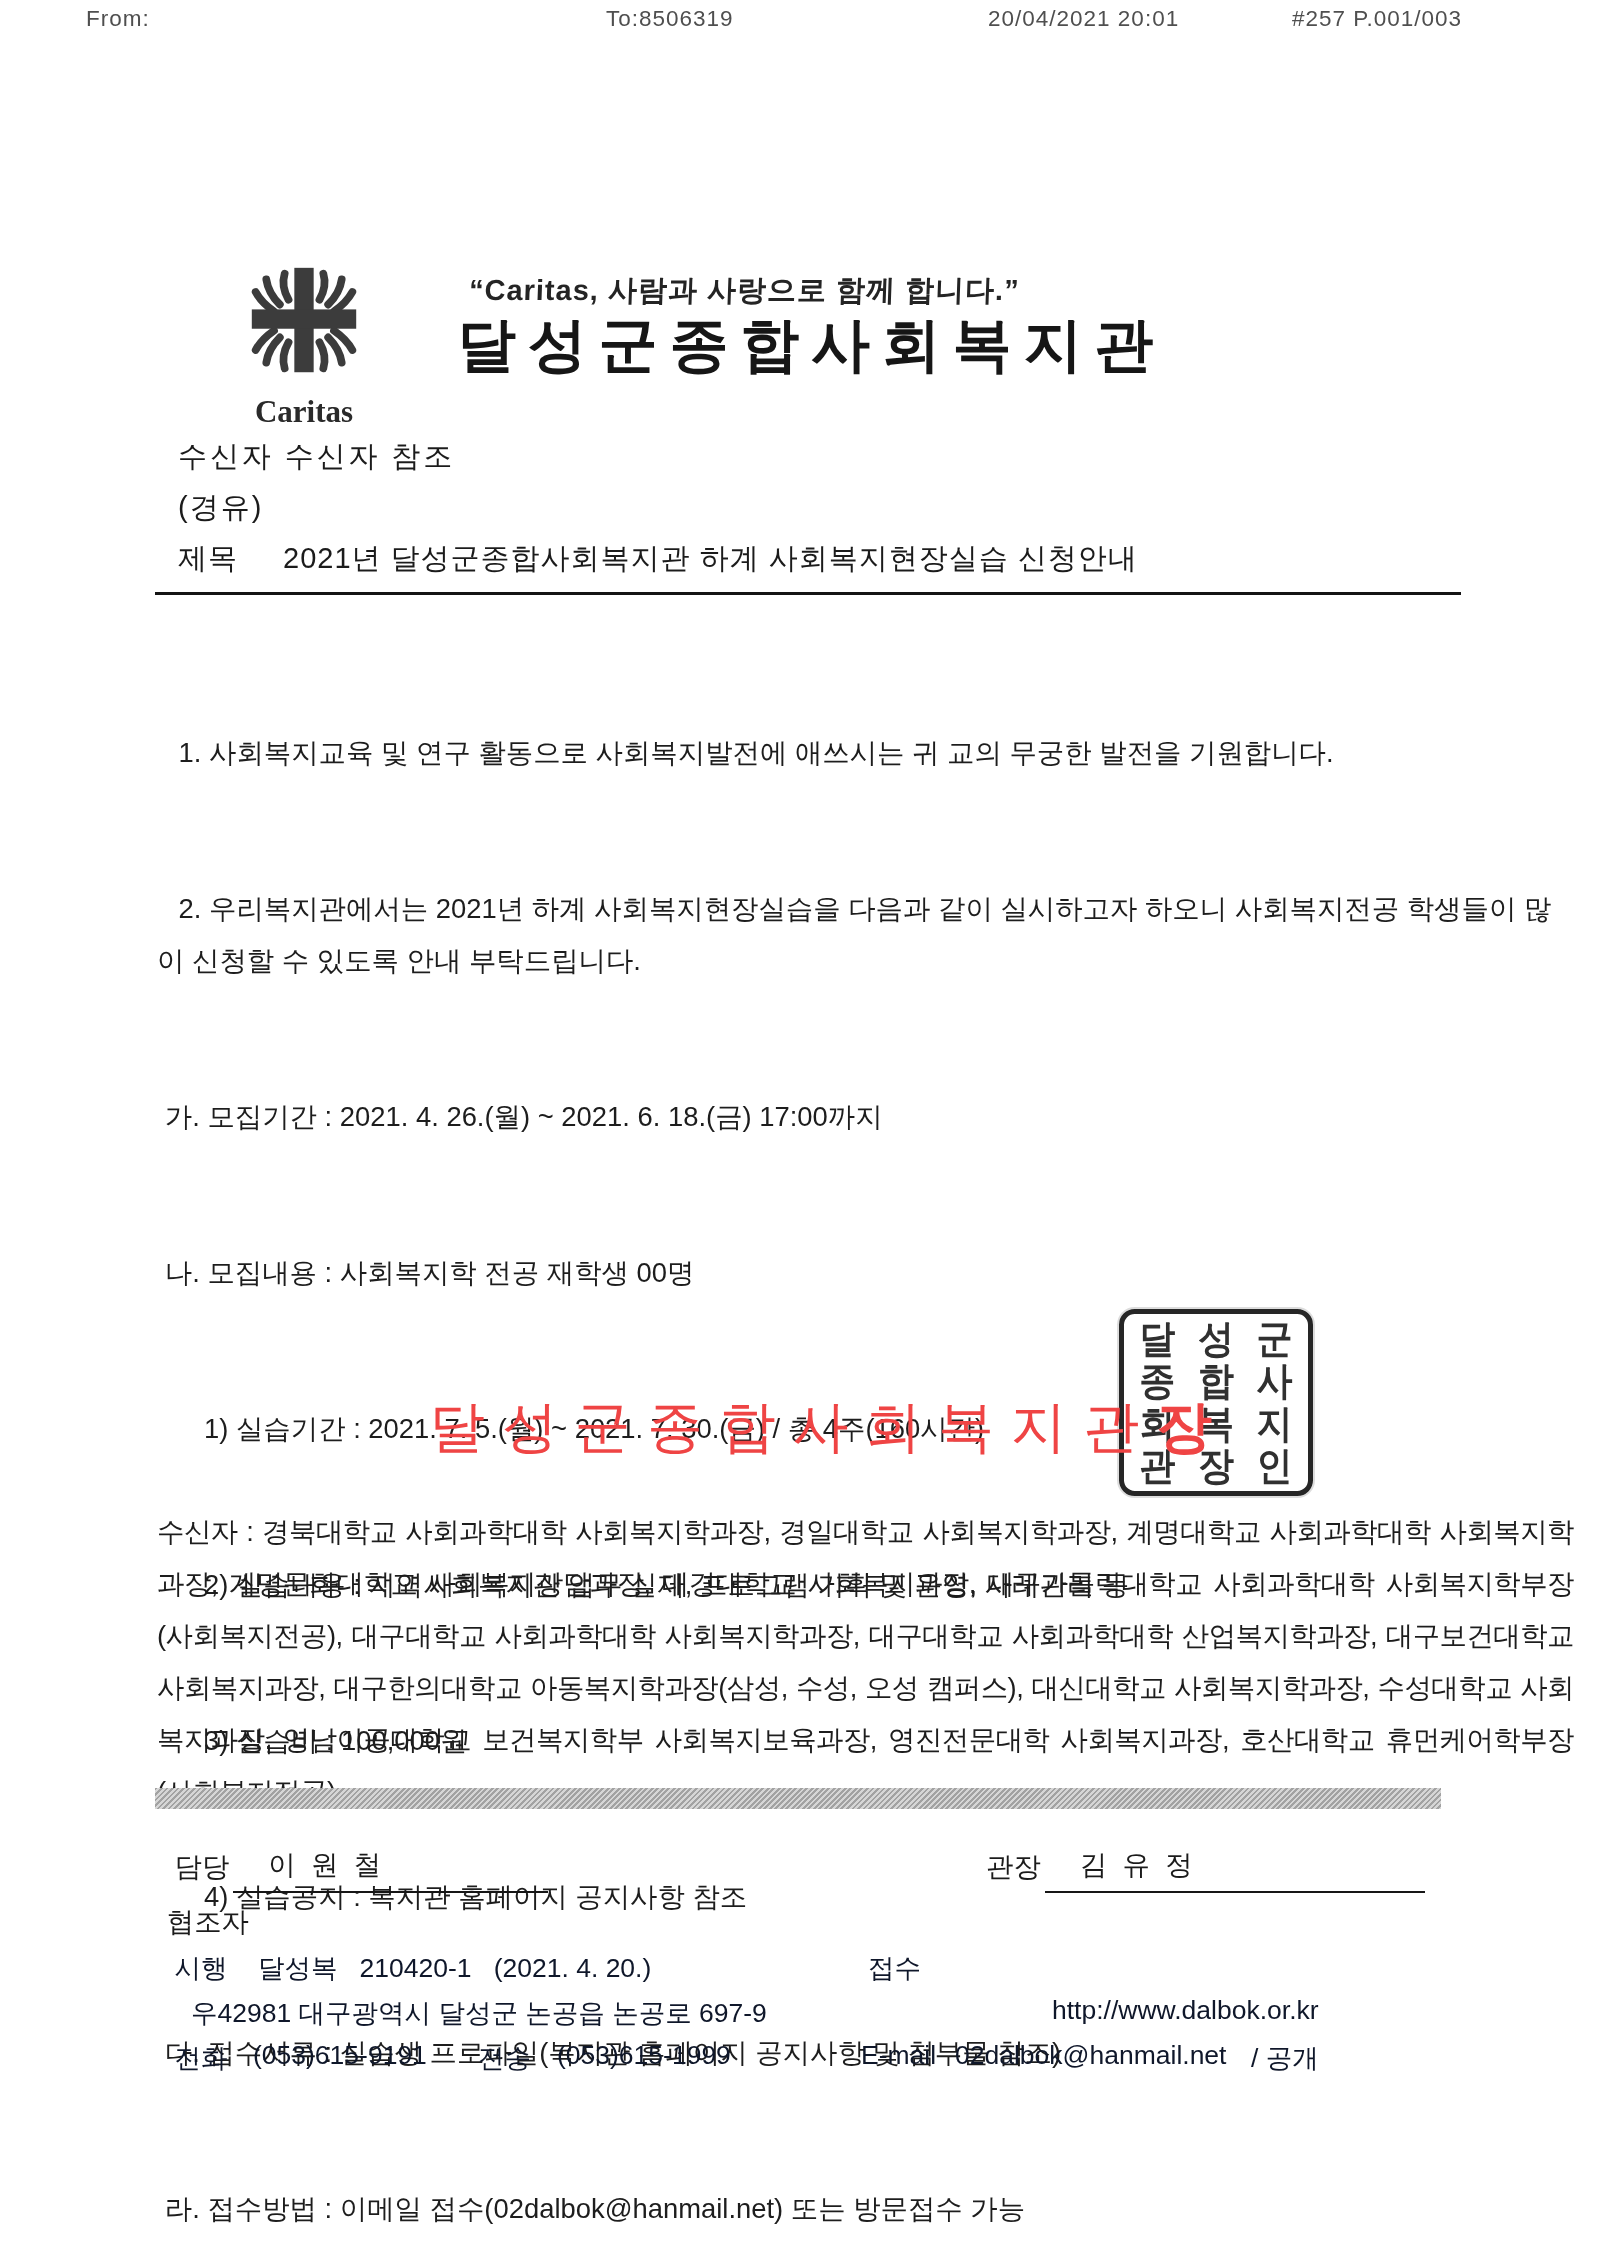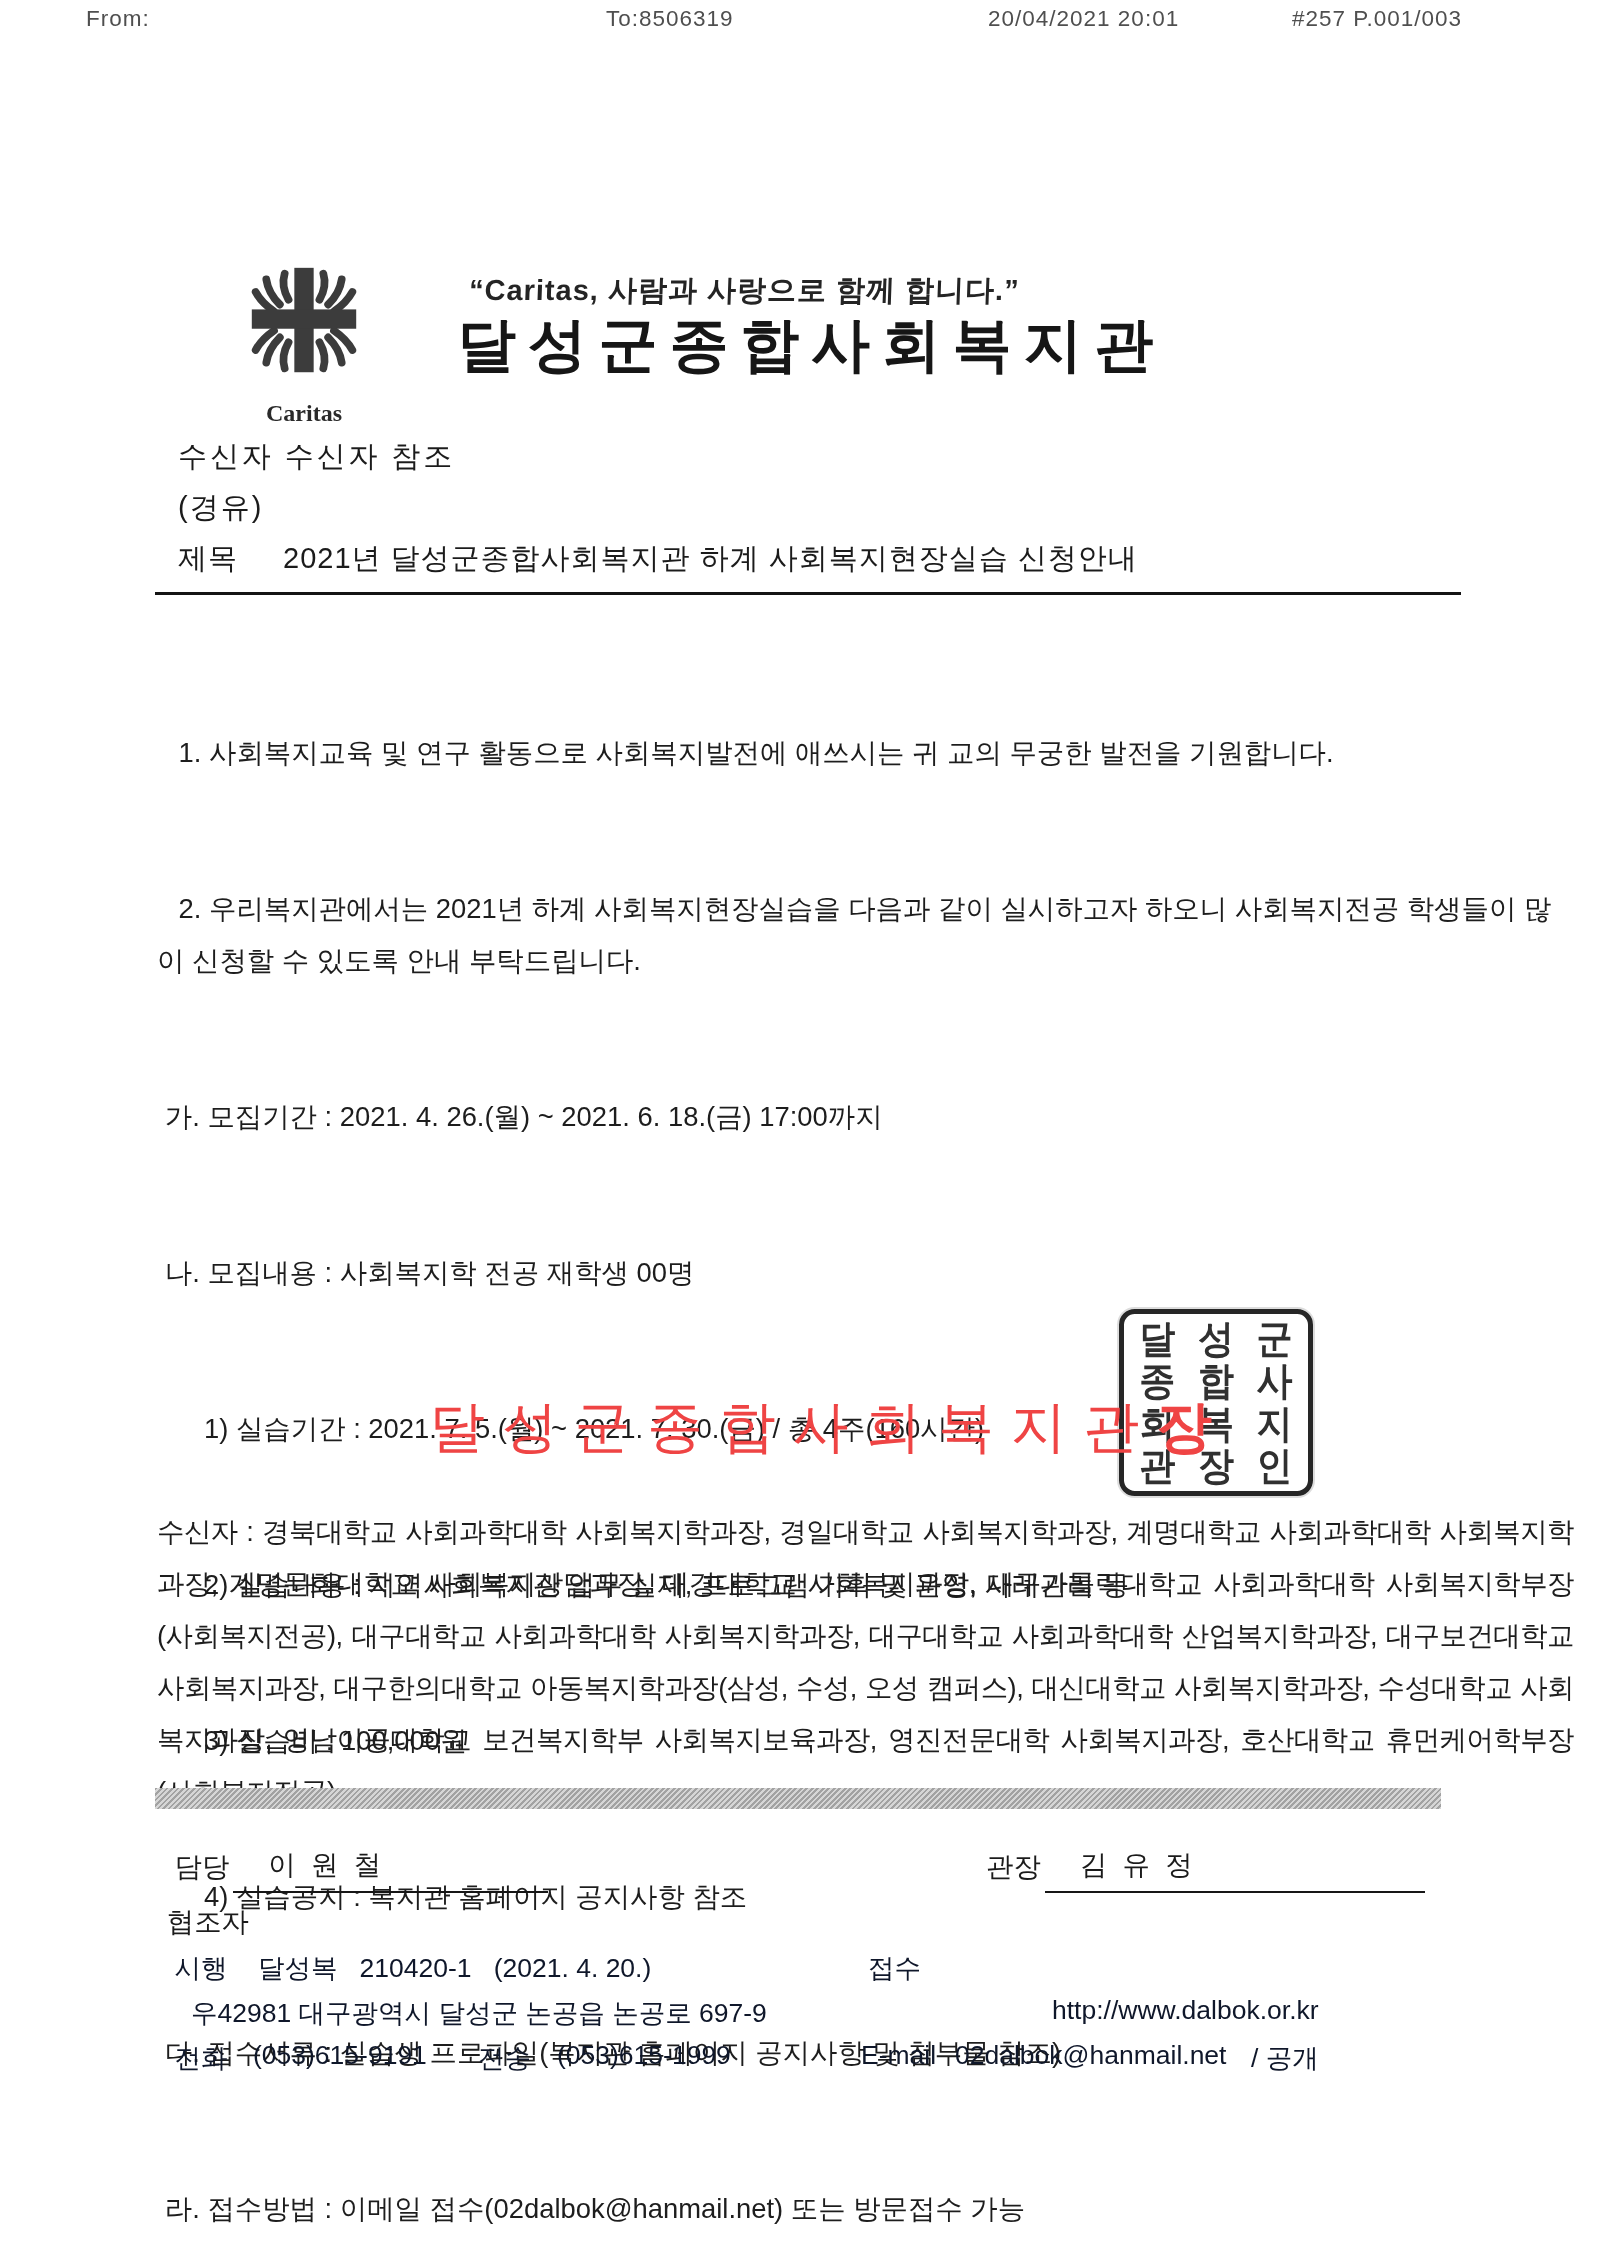--- a/index.html
+++ b/index.html
@@ -19,22 +19,22 @@
     font-size: 22.5px; color: #4f4f4f; letter-spacing: 1px; }
   .fax-header span { position: absolute; top: 0; text-align: center; }
   .fx-from { left: 86px; }
   .fx-to { left: 606px; }
   .fx-date { left: 988px; }
   .fx-count { left: 1292px; }
 
   
   .logo-wrap { position: absolute; left: 243px; top: 263px; width: 122px; text-align: center; }
   .logo-wrap svg { display: block; margin: 0 auto; }
-  .logo-caption { margin-top: 21px; font-family: "Liberation Serif", serif;
-    font-weight: 700; font-size: 24px; color: #2a2a2a; letter-spacing: 0; }
+  .logo-caption { margin-top: 15px; font-family: "Liberation Serif", serif;
+    font-weight: 700; font-size: 31px; color: #2a2a2a; letter-spacing: 0; }
   .slogan { position: absolute; left: 469px; top: 271px; font-size: 29px;
     font-weight: 700; color: #242424; letter-spacing: 1px; transform: skewX(-2deg); }
   .org-name { position: absolute; left: 457px; top: 306px; font-size: 59px;
     font-weight: 900; color: #161616; letter-spacing: 11.8px; }
 
   
   .meta-to { position: absolute; left: 178px; top: 437px; font-size: 29px; letter-spacing: 2.9px; }
   .meta-via { position: absolute; left: 178px; top: 488px; font-size: 29px; letter-spacing: 2px; }
   .meta-subject { position: absolute; left: 178px; top: 539px; font-size: 29px; letter-spacing: 1px; }
   .meta-subject .subject-text { margin-left: 45px; }

